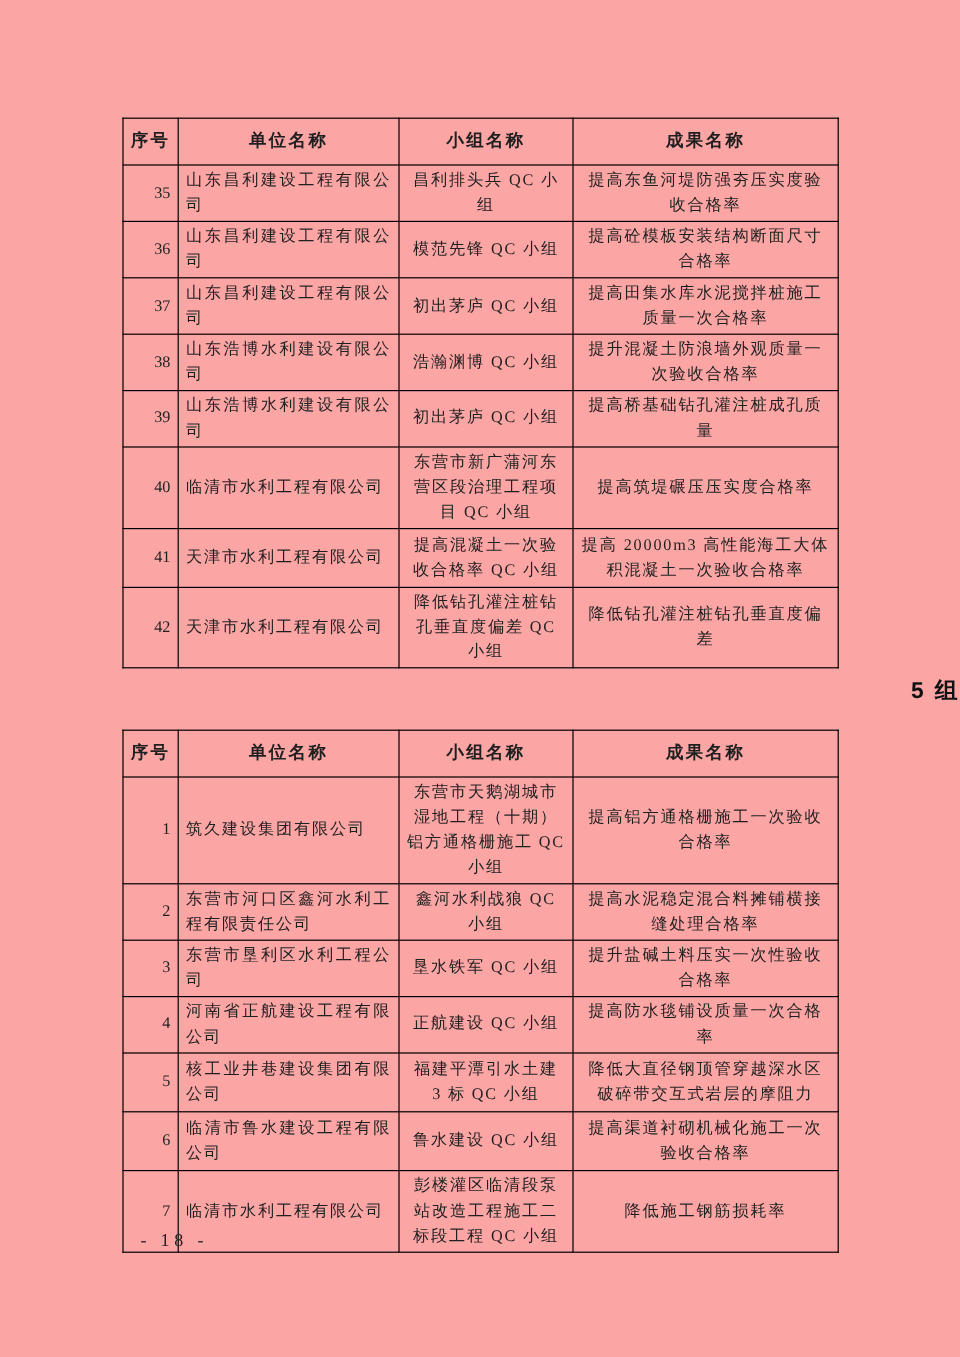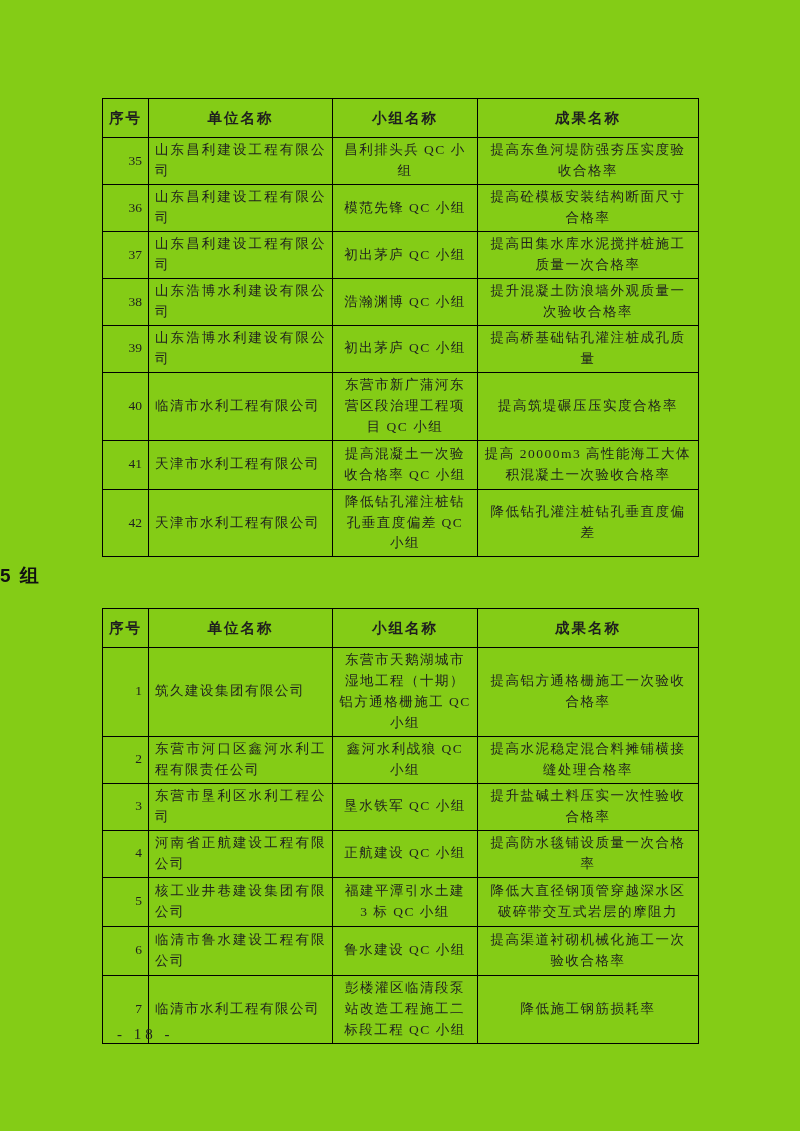--- a/index.html
+++ b/index.html
@@ -1,21 +1,21 @@
 <!DOCTYPE html>
 <html><head>
 <meta charset="utf-8">
 <style>
   html,body{margin:0;padding:0;}
   body{background:#ffffff;}
   .page{
     position:relative;
     width:800px;
     height:1131px;
-    background:#84cc16;
+    background:#fca5a5;
     font-family:"Liberation Serif","DejaVu Serif",serif;
     color:#1f1f1f;
     overflow:hidden;
   }
   table.qc{
     position:absolute;
     left:102px;
     width:596px;
     border-collapse:collapse;
     table-layout:fixed;
@@ -51,21 +51,21 @@
   tr.h47 td{height:44px;}
   tr.h56 td{height:53px;}
   tr.h64 td{height:61px;}
   tr.h65 td{height:62px;font-family:Liberation Serif, serif;}
   tr.h66 td{height:63px;}
   .section-title{
     position:absolute;
     top:563px;
     left:0;
     width:100%;
-    text-align:left;
+    text-align:right;
     font-family:"Liberation Sans","DejaVu Sans",sans-serif;
     font-weight:bold;
     font-size:19px;
     color:#111;
     letter-spacing:2px;
   }
   .page-number{
     position:absolute;
     top:1026px;
     left:117px;

